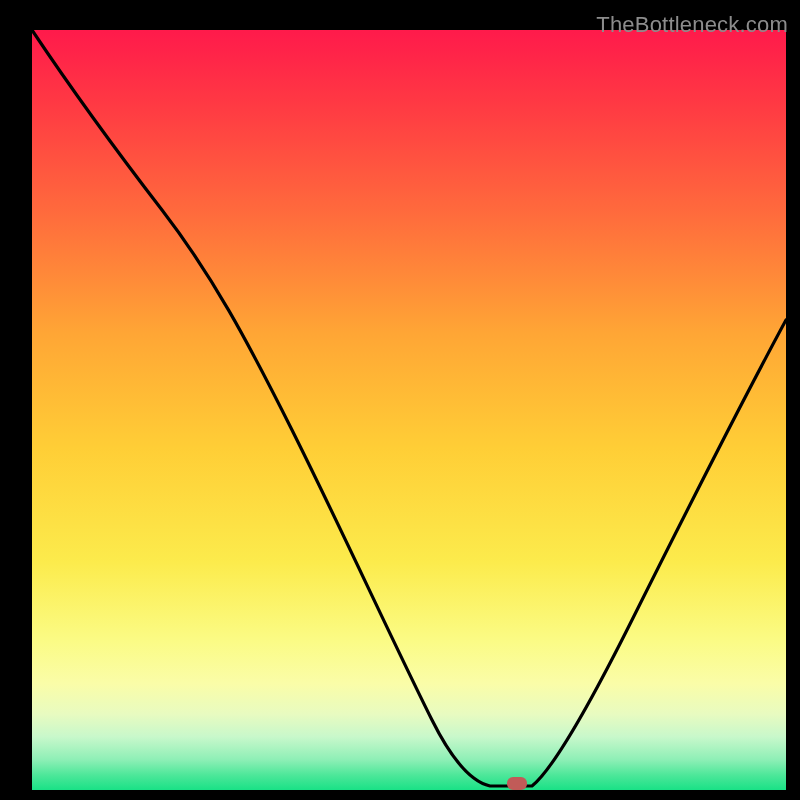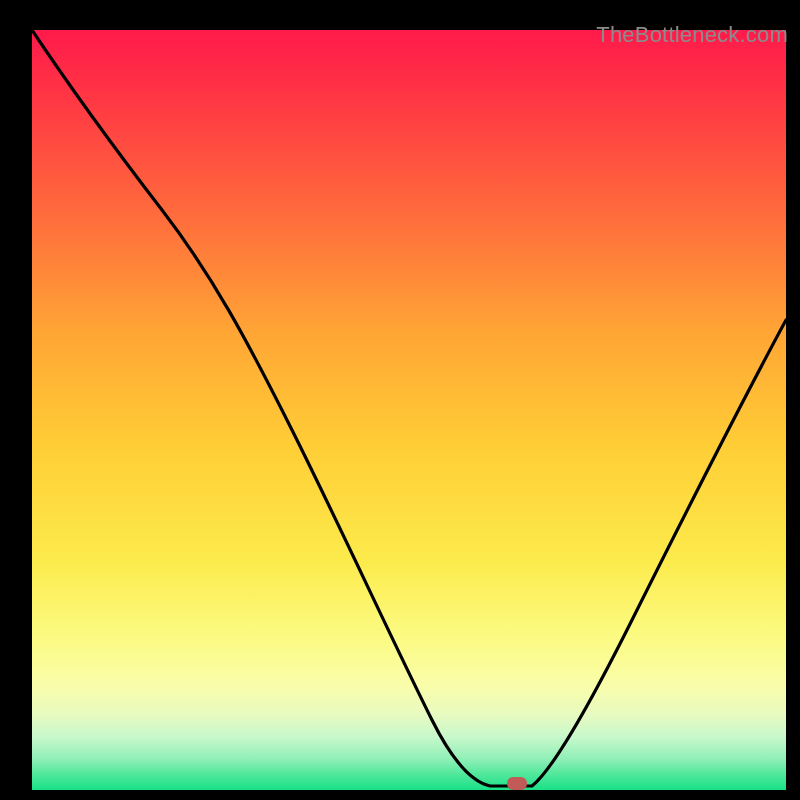--- a/index.html
+++ b/index.html
@@ -29,21 +29,21 @@
   .gradient {
     position: absolute;
     inset: 0;
   }
   .curve-svg {
     position: absolute;
     inset: 0;
   }
   .watermark {
     position: absolute;
-    top: 22px;
+    top: 12px;
     right: 12px;
     color: #8c8c8c;
     font-size: 22px;
     letter-spacing: 0.2px;
     font-weight: 400;
     user-select: none;
   }
   .marker {
     position: absolute;
     width: 20px;

